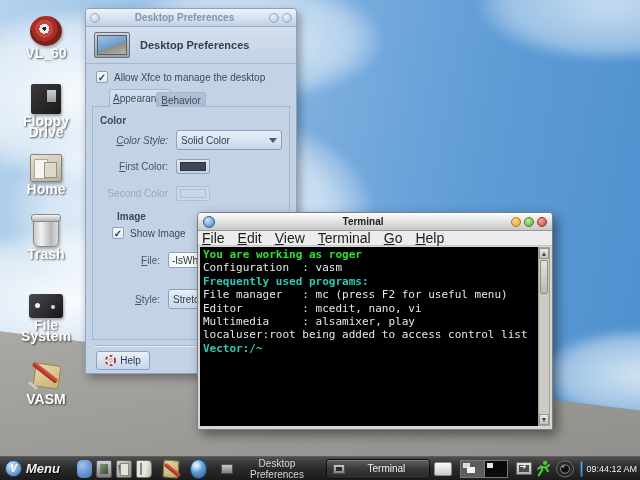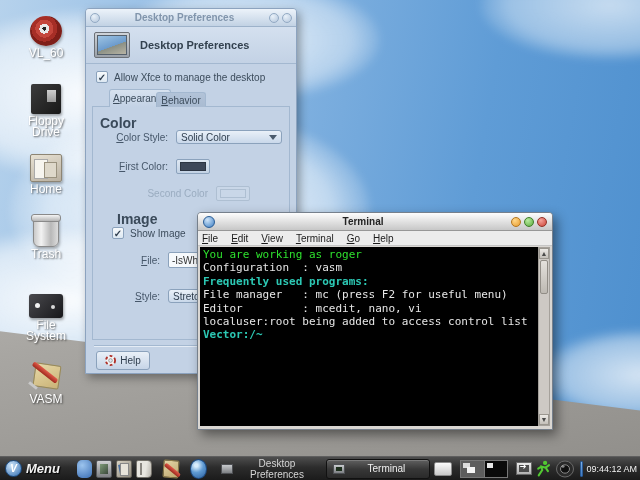--- a/index.html
+++ b/index.html
@@ -9,21 +9,21 @@
   
   .desktop { position:absolute; inset:0; overflow:hidden;
     background:linear-gradient(100deg,#b6d2ec 0%,#8fbae4 30%,#5f9cd6 70%,#4d8fce 100%); }
   .cloud { position:absolute; border-radius:50%; background:radial-gradient(ellipse at center, rgba(255,255,255,.95) 0%, rgba(255,255,255,.55) 55%, rgba(255,255,255,0) 75%); filter:blur(4px); }
   .ground { position:absolute; inset:0;
     clip-path:polygon(0 69%, 100% 85.5%, 100% 101%, 0 101%);
     background:linear-gradient(170deg,#e6e4e0 0%,#c6c4c0 25%,#a8a6a2 60%,#8f8d89 100%); }
 
   
   .dicon { position:absolute; left:16px; width:60px; text-align:center; cursor:default; }
-  .dicon .lbl { margin-top:2px; font-size:12px; color:#fff; text-shadow:1px 1px 2px rgba(0,0,0,.65); line-height:11px; }
+  .dicon .lbl { margin-top:2px; font-size:14px; color:#fff; text-shadow:1px 1px 2px rgba(0,0,0,.65); line-height:11px;font-weight:bold; }
   .ic { margin:0 auto; position:relative; }
   .ic-cd { width:32px; height:30px; border-radius:50%;
     background:radial-gradient(circle at 45% 42%, #222 0 2px, #e8e8e8 2px 5px, #c4463c 5px 9px, #a62e26 9px 13px, #7e1e18 13px 16px); box-shadow:1px 2px 3px rgba(0,0,0,.3); }
   .ic-floppy { width:30px; height:30px; background:linear-gradient(135deg,#3c3c3c,#181818); border-radius:2px; box-shadow:1px 2px 3px rgba(0,0,0,.35); }
   .ic-floppy:after { content:""; position:absolute; right:5px; top:6px; width:9px; height:12px; background:linear-gradient(#cfcfcf,#9a9a9a); }
   .ic-home { width:32px; height:28px; background:linear-gradient(160deg,#e8e2d4,#b9b0a0); border:1px solid #8d8574; border-radius:2px; box-shadow:1px 2px 3px rgba(0,0,0,.3); }
   .ic-home:before { content:""; position:absolute; left:3px; top:4px; width:12px; height:18px; background:#f7f5ef; border:1px solid #aaa; }
   .ic-home:after { content:""; position:absolute; right:4px; top:7px; width:11px; height:14px; background:#ded8ca; border:1px solid #9a927f; }
   .ic-trash { width:26px; height:30px; background:linear-gradient(90deg,#c9c9c9,#f2f2f2 30%,#b8b8b8 70%,#dcdcdc); border:1px solid #8a8a8a; border-radius:3px 3px 6px 6px; box-shadow:1px 2px 3px rgba(0,0,0,.3); }
   .ic-trash:before { content:""; position:absolute; left:-3px; top:-4px; right:-3px; height:6px; background:linear-gradient(#f4f4f4,#b5b5b5); border:1px solid #8a8a8a; border-radius:3px; }
@@ -52,25 +52,25 @@
   .mon-icon .scr { width:100%; height:100%; background:linear-gradient(160deg,#9ec4e4 0%,#6c9bcc 55%,#8a8f84 56%,#b8b4a4 100%); border:1px solid #55606c; }
   .prefs-heading { font-size:11px; font-weight:bold; color:#33414f; }
   .row { position:absolute; display:flex; align-items:center; }
   .cb { width:12px; height:12px; background:linear-gradient(#f7fafc,#dde8f2); border:1px solid #8ba2bc; border-radius:2px;
     font-size:10px; line-height:11px; text-align:center; color:#2f3e4e; font-weight:bold; }
   .cb-label { font-size:10px; color:#3c4c5c; margin-left:6px; }
   .tab { position:absolute; font-size:10px; color:#3c4c5c; text-align:center;
     border:1px solid #a3b8d0; border-bottom:none; border-radius:3px 3px 0 0; background:linear-gradient(#b2c3d8,#a9bbd1); }
   .tab.active { background:linear-gradient(#d7e2ef,#c3d2e5); font-weight:normal; }
   .tabframe { position:absolute; left:6px; right:6px; border:1px solid #a3b8d0; background:#c3d2e5; }
-  .sect { font-size:14px; font-weight:bold; color:#3a4a5a; }
+  .sect { font-size:10px; font-weight:bold; color:#3a4a5a; }
   .flabel { font-size:10px; color:#46576a; text-align:right; }
-  .flabel.dis { color:#9aacc0;margin-left:40px; }
+  .flabel.dis { color:#9aacc0; }
   .ul1::first-letter { text-decoration:underline; }
-  .combo { height:14px; background:linear-gradient(#e9f0f8,#c9d8ea); border:1px solid #8ba2bc; border-radius:3px;
+  .combo { height:20px; background:linear-gradient(#e9f0f8,#c9d8ea); border:1px solid #8ba2bc; border-radius:3px;
     display:flex; align-items:center; font-size:10px; color:#2f3e4e; padding:0 4px; justify-content:space-between; }
   .combo .arr { width:0; height:0; border-left:4px solid transparent; border-right:4px solid transparent; border-top:5px solid #4a5a6c; margin-left:4px; }
   .swatchbtn { width:34px; height:15px; background:linear-gradient(#dfe8f2,#c2d2e4); border:1px solid #8ba2bc; border-radius:2px; display:flex; align-items:center; justify-content:center; }
   .swatch { width:26px; height:9px; border:1px solid #2c3542; }
   .swatchbtn.dis { border-color:#aebfd2; background:#c9d7e8; }
   .swatchbtn.dis .swatch { border-color:#aebfd2; background:#c9d7e8; }
   .entry { height:16px; background:#f6f9fc; border:1px solid #8ba2bc; border-radius:2px; font-size:10px; color:#333;
     display:flex; align-items:center; padding:0 3px; overflow:hidden; white-space:nowrap; }
   .slider-line { height:2px; background:#7e93ab; border-bottom:1px solid #e8eef6; }
   .hsep { position:absolute; left:8px; right:8px; height:2px; border-top:1px solid #a3b8d0; border-bottom:1px solid #e4ecf5; }
@@ -82,21 +82,21 @@
     background:#d9d6d2; border:1px solid #76808c; box-shadow:4px 5px 12px rgba(0,0,0,.45); }
   .term-title { height:18px; display:flex; align-items:center; padding:0 5px;
     background:linear-gradient(#fdfdfd,#c7c7c7); border-bottom:1px solid #979797; border-radius:3px 3px 0 0; }
   .term-title .t { flex:1; text-align:center; font-size:10px; font-weight:bold; color:#222; }
   .orb { width:12px; height:12px; border-radius:50%; background:radial-gradient(circle at 35% 30%,#cfe4f8,#3d7fc4); border:1px solid #2a5d96; }
   .tbtns { display:flex; gap:3px; }
   .tb-min { background:radial-gradient(circle at 35% 30%,#ffd789,#e89c2e); border:1px solid #b4761e; }
   .tb-max { background:radial-gradient(circle at 35% 30%,#b8eba0,#5cab3e); border:1px solid #3f7e2a; }
   .tb-close { background:radial-gradient(circle at 35% 30%,#f4a29a,#cc4438); border:1px solid #933026; }
   .menubar { height:15px; background:#ececec; border-bottom:1px solid #c6c6c6; display:flex; align-items:center; padding:0 4px; gap:13px; }
-  .menu-item { font-size:10px; color:#1c1c1c; }
+  .menu-item { font-size:14px; color:#1c1c1c; }
   .menu-item::first-letter { text-decoration:underline; }
   .screen { position:absolute; left:2px; right:14px; top:34px; bottom:3px; background:#000; padding:1px 3px; overflow:hidden; }
   .term-line { font-family:"DejaVu Sans Mono", monospace; font-size:11px; line-height:13.4px; white-space:pre; }
   .cursor { display:inline-block; width:7px; height:11px; vertical-align:-1px; }
   .vscroll { position:absolute; top:34px; bottom:3px; right:2px; width:12px; background:#cdc9c4; border:1px solid #a5a19b; }
   .varr { position:absolute; left:0; right:0; height:11px; background:linear-gradient(#eceae6,#c4c0ba); border:1px solid #9a968f; text-align:center; font-size:7px; line-height:10px; color:#4a4a4a; }
   .vthumb { position:absolute; left:1px; right:1px; top:12px; height:34px; background:linear-gradient(#e4e1dc,#bdb9b2); border:1px solid #918d86; border-radius:2px; }
 
   
   .taskbar { position:absolute; left:0; bottom:0; width:640px; height:24px;
@@ -200,21 +200,21 @@
     <span class="cb-label">Allow Xfce to manage the desktop</span>
   </div>
 
   <div class="tab active ul1" style="left:23px; top:80px; width:62px; height:18px; line-height:18px; z-index:2;">Appearance</div>
   <div class="tab ul1" style="left:70px; top:83px; width:50px; height:15px; line-height:15px; z-index:2;">Behavior</div>
   <div class="tabframe" style="top:97px; height:234px;"></div>
 
   <div class="row sect" style="left:14px; top:106px;">Color</div>
 
   <div class="row" style="left:8px; top:121px;">
-    <span class="flabel ul1" style="width:74px;">Color Style:</span>
+    <span class="flabel ul1" style="width:74px;font-style:italic;">Color Style:</span>
     <span class="combo" style="width:106px; margin-left:8px;">
       <span>Solid Color</span>
       <span class="arr"></span>
     </span>
   </div>
 
   <div class="row" style="left:8px; top:150px;">
     <span class="flabel ul1" style="width:74px;">First Color:</span>
     <span class="swatchbtn" style="margin-left:8px;">
       <span class="swatch" style="background-color:#3d4758"></span>
@@ -271,25 +271,26 @@
   </div>
   <div class="menubar">
     <span class="menu-item">File</span>
     <span class="menu-item">Edit</span>
     <span class="menu-item">View</span>
     <span class="menu-item">Terminal</span>
     <span class="menu-item">Go</span>
     <span class="menu-item">Help</span>
   </div>
   <div class="screen">
-    <div class="term-line" style="color: rgb(46, 224, 46); font-weight: 400;"><span>You are working as roger</span></div>
+    <div class="term-line" style="color: rgb(46, 224, 46); font-weight: 700;"><span>You are working as roger</span></div>
     <div class="term-line" style="color: rgb(230, 230, 230); font-weight: 400;"><span>Configuration  : vasm</span></div>
     <div class="term-line" style="color: rgb(44, 200, 180); font-weight: 700;"><span>Frequently used programs:</span></div>
     <div class="term-line" style="color: rgb(230, 230, 230); font-weight: 400;"><span>File manager   : mc (press F2 for useful menu)</span></div>
     <div class="term-line" style="color: rgb(230, 230, 230); font-weight: 400;"><span>Editor         : mcedit, nano, vi</span></div>
+    <div class="term-line" style="color: rgb(230, 230, 230); font-weight: 400;"><span>Multimedia     : alsamixer, play</span></div>
     <div class="term-line" style="color: rgb(230, 230, 230); font-weight: 400;"><span>localuser:root being added to access control list</span></div>
     <div class="term-line" style="color: rgb(44, 200, 180); font-weight: 700;"><span>Vector:/~</span></div>
   </div>
   <div class="vscroll">
     <div class="varr" style="top:0;">▲</div>
     <div class="vthumb"></div>
     <div class="varr" style="bottom:0;">▼</div>
   </div>
 </div>
 

